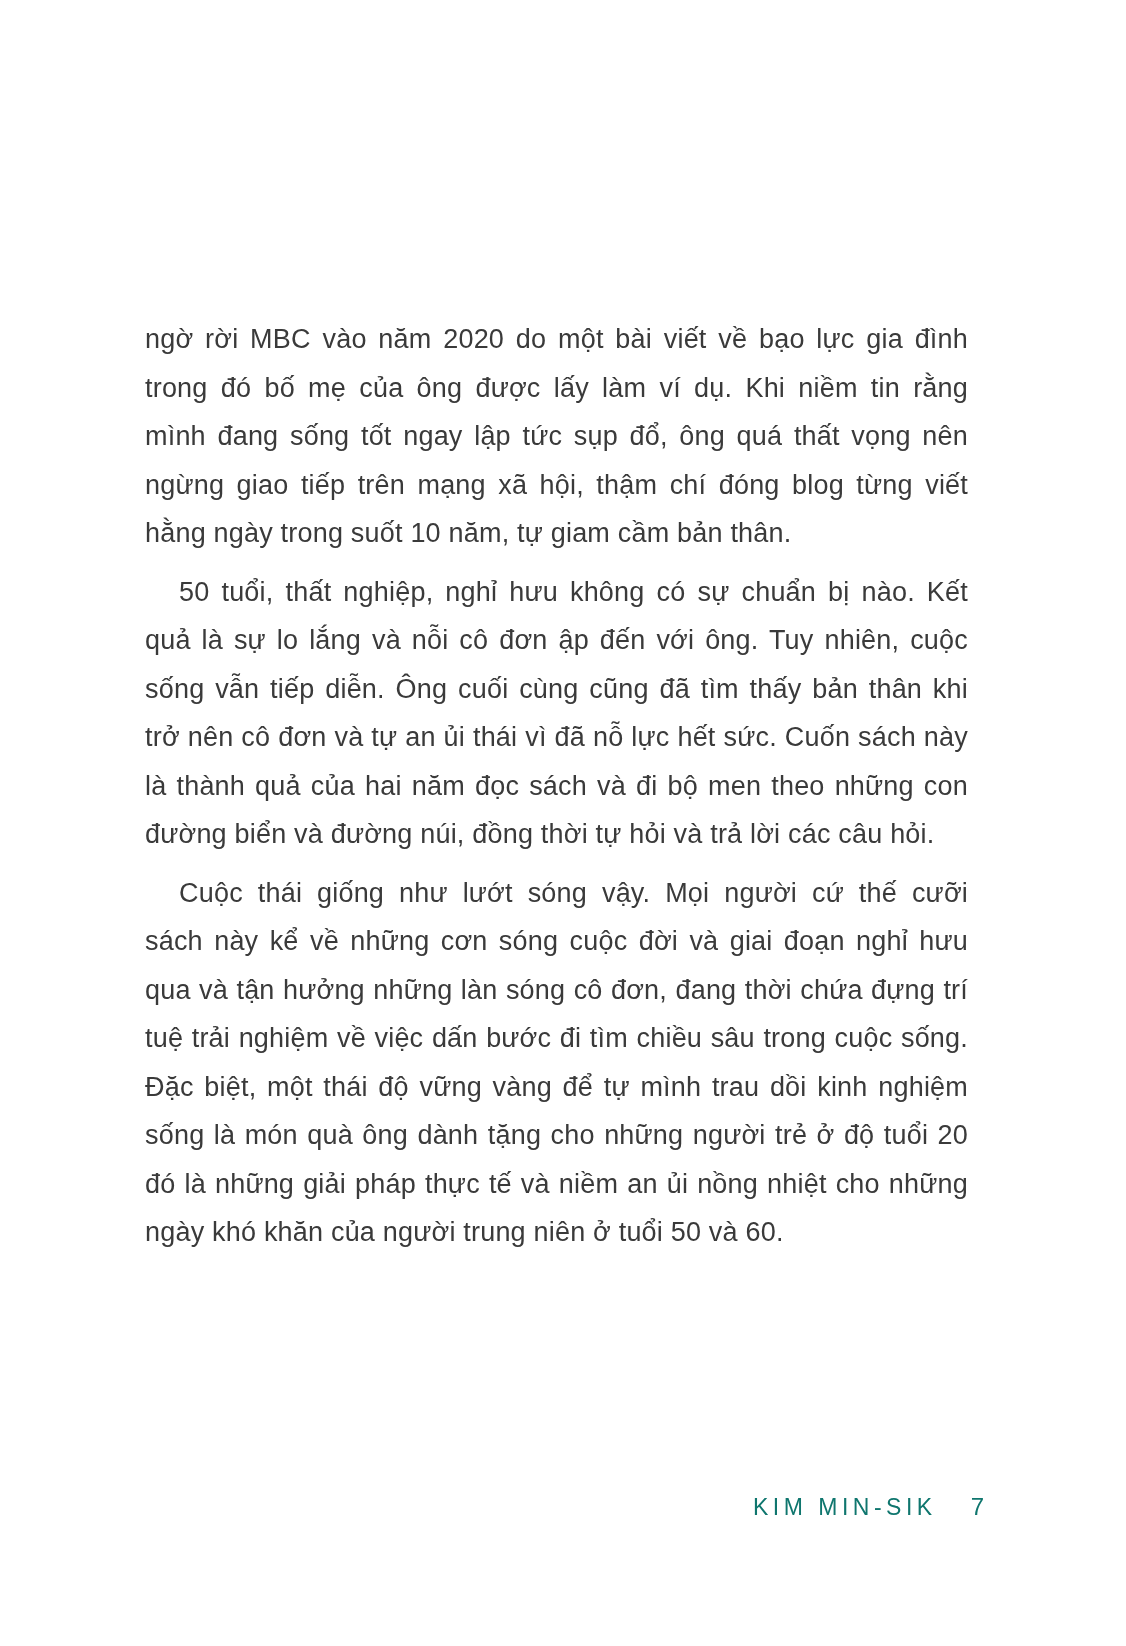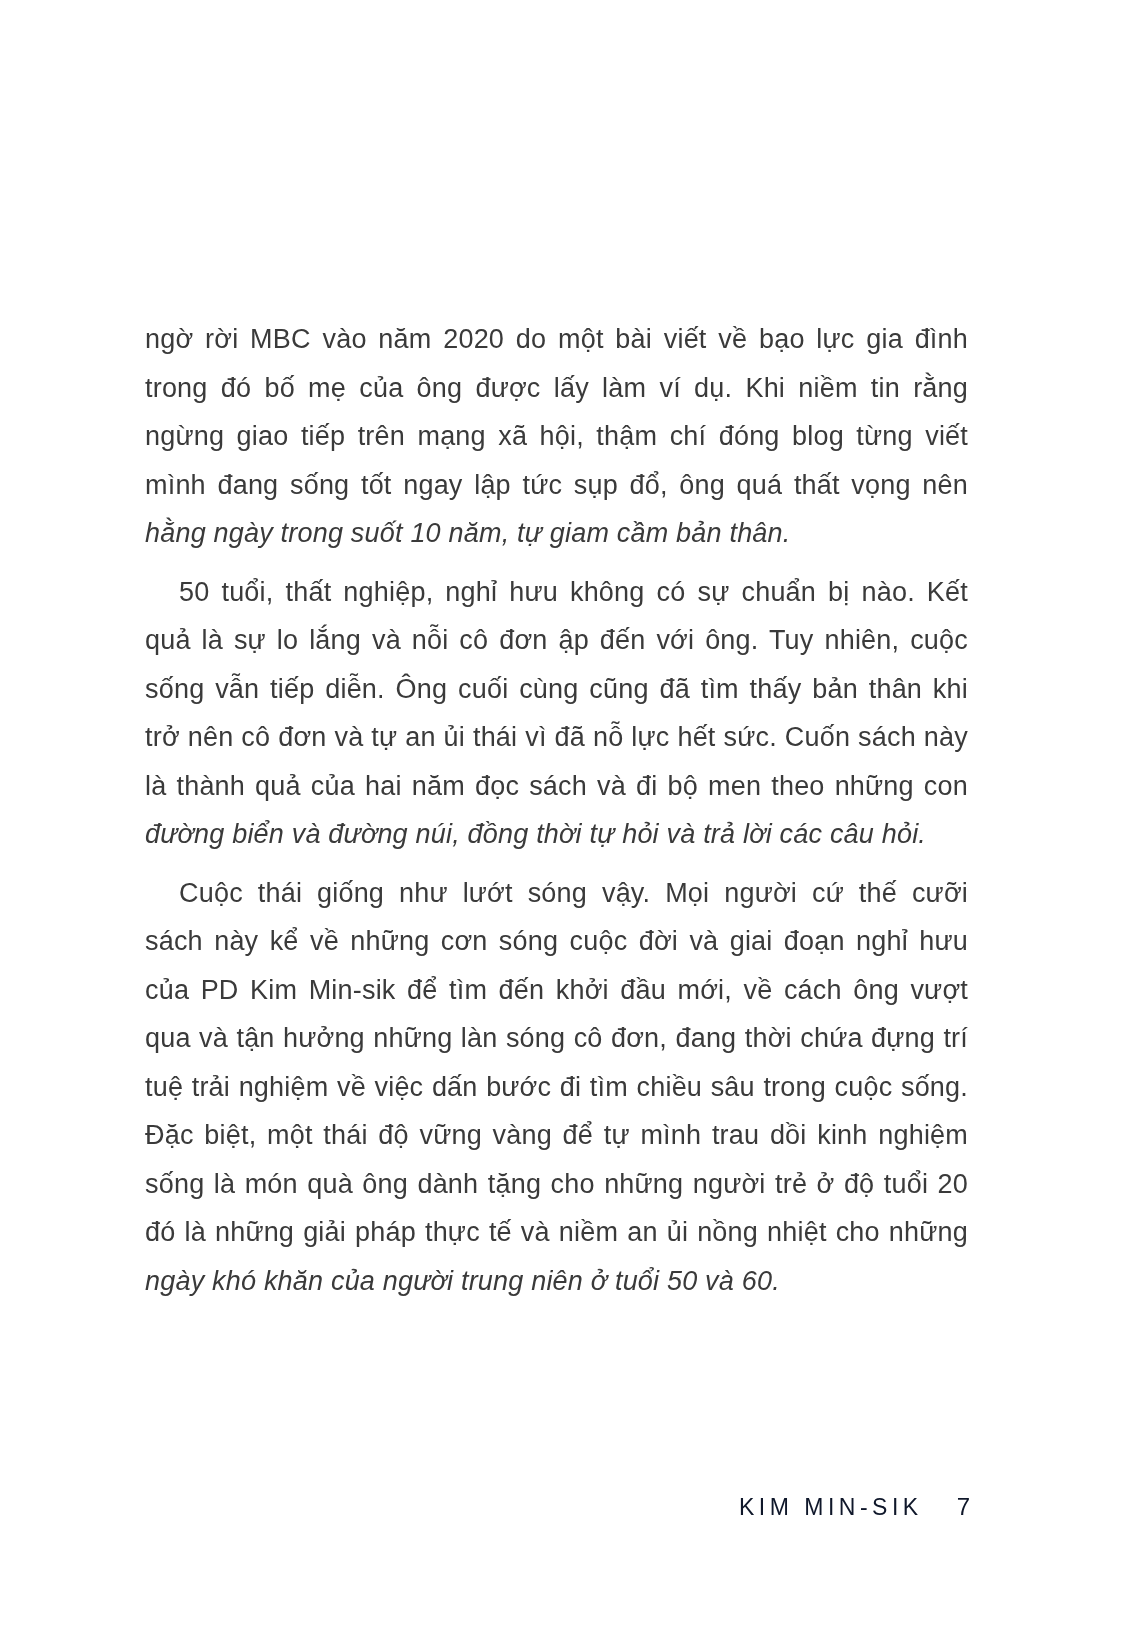--- a/index.html
+++ b/index.html
@@ -32,32 +32,31 @@
     line-height: 48.5px;
     font-size: 27px;
     letter-spacing: 0.2px;
     text-align: justify;
     text-align-last: justify;
     white-space: normal;
   }
   .line.last {
     text-align: center;
     text-align-last: left;
-    font-style: italic;
   }
   .line.indent {
     padding-left: 34px;
   }
   .footer {
     position: absolute;
     top: 1493px;
-    right: 156px;
+    right: 142px;
     display: flex;
     align-items: baseline;
-    color: #0f172a;
+    color: #0f766e;
   }
   .footer .author {
     font-size: 23px;
     font-weight: 500;
     letter-spacing: 4.5px;
   }
   .footer .pagenum {
     font-size: 24px;
     margin-left: 34px;
     letter-spacing: 0;
@@ -66,38 +65,37 @@
 </head>
 <body>
 
 <div class="page">
 
   <div class="text-block">
 
     <div class="paragraph">
       <span class="line">ngờ rời MBC vào năm 2020 do một bài viết về bạo lực gia đình</span>
       <span class="line">trong đó bố mẹ của ông được lấy làm ví dụ. Khi niềm tin rằng</span>
+      <span class="line">mình đang sống tốt ngay lập tức sụp đổ, ông quá thất vọng nên</span>
       <span class="line">ngừng giao tiếp trên mạng xã hội, thậm chí đóng blog từng viết</span>
-      <span class="line">mình đang sống tốt ngay lập tức sụp đổ, ông quá thất vọng nên</span>
       <span class="line last">hằng ngày trong suốt 10 năm, tự giam cầm bản thân.</span>
     </div>
 
     <div class="paragraph">
       <span class="line indent">50 tuổi, thất nghiệp, nghỉ hưu không có sự chuẩn bị nào. Kết</span>
       <span class="line">quả là sự lo lắng và nỗi cô đơn ập đến với ông. Tuy nhiên, cuộc</span>
       <span class="line">sống vẫn tiếp diễn. Ông cuối cùng cũng đã tìm thấy bản thân khi</span>
       <span class="line">trở nên cô đơn và tự an ủi thái vì đã nỗ lực hết sức. Cuốn sách này</span>
       <span class="line">là thành quả của hai năm đọc sách và đi bộ men theo những con</span>
       <span class="line last">đường biển và đường núi, đồng thời tự hỏi và trả lời các câu hỏi.</span>
     </div>
 
     <div class="paragraph">
       <span class="line indent">Cuộc thái giống như lướt sóng vậy. Mọi người cứ thế cưỡi</span>
       <span class="line">sách này kể về những cơn sóng cuộc đời và giai đoạn nghỉ hưu</span>
-      <span class="line">của PD Kim Min-sik để tìm đến khởi đầu mới, về cách ông vượt</span>
       <span class="line">qua và tận hưởng những làn sóng cô đơn, đang thời chứa đựng trí</span>
       <span class="line">tuệ trải nghiệm về việc dấn bước đi tìm chiều sâu trong cuộc sống.</span>
       <span class="line">Đặc biệt, một thái độ vững vàng để tự mình trau dồi kinh nghiệm</span>
       <span class="line">sống là món quà ông dành tặng cho những người trẻ ở độ tuổi 20</span>
       <span class="line">đó là những giải pháp thực tế và niềm an ủi nồng nhiệt cho những</span>
       <span class="line last">ngày khó khăn của người trung niên ở tuổi 50 và 60.</span>
     </div>
 
   </div>
 

